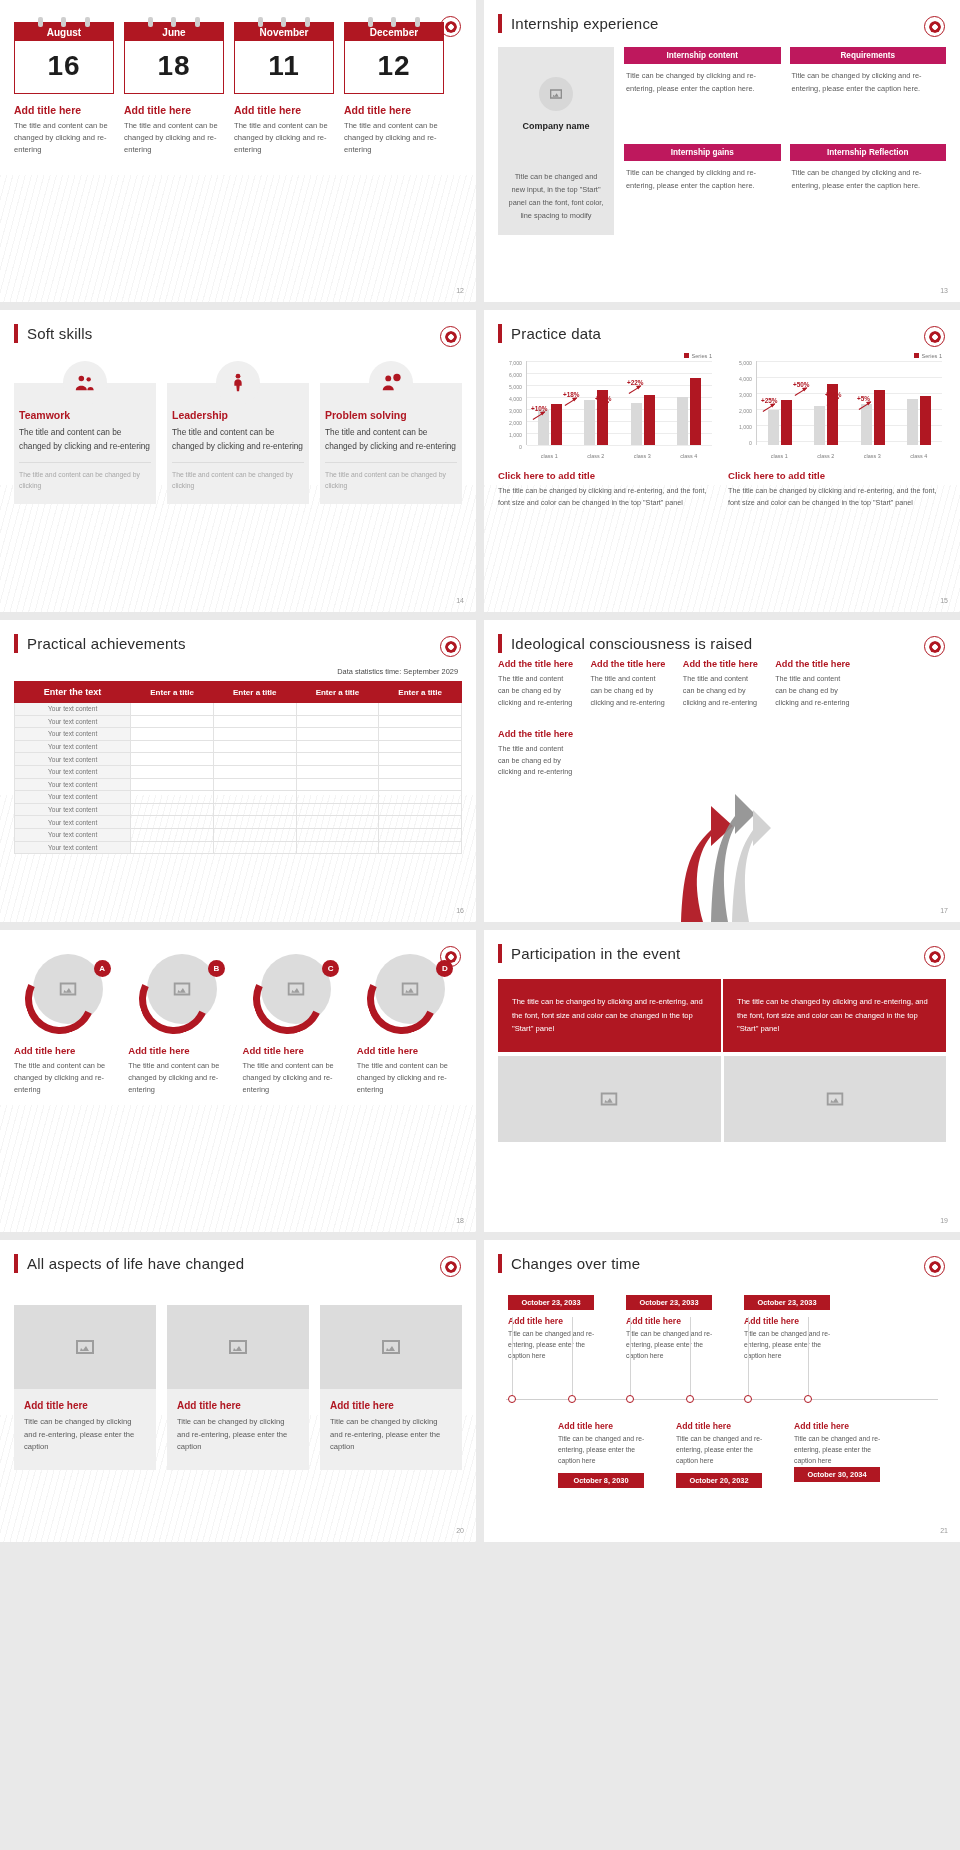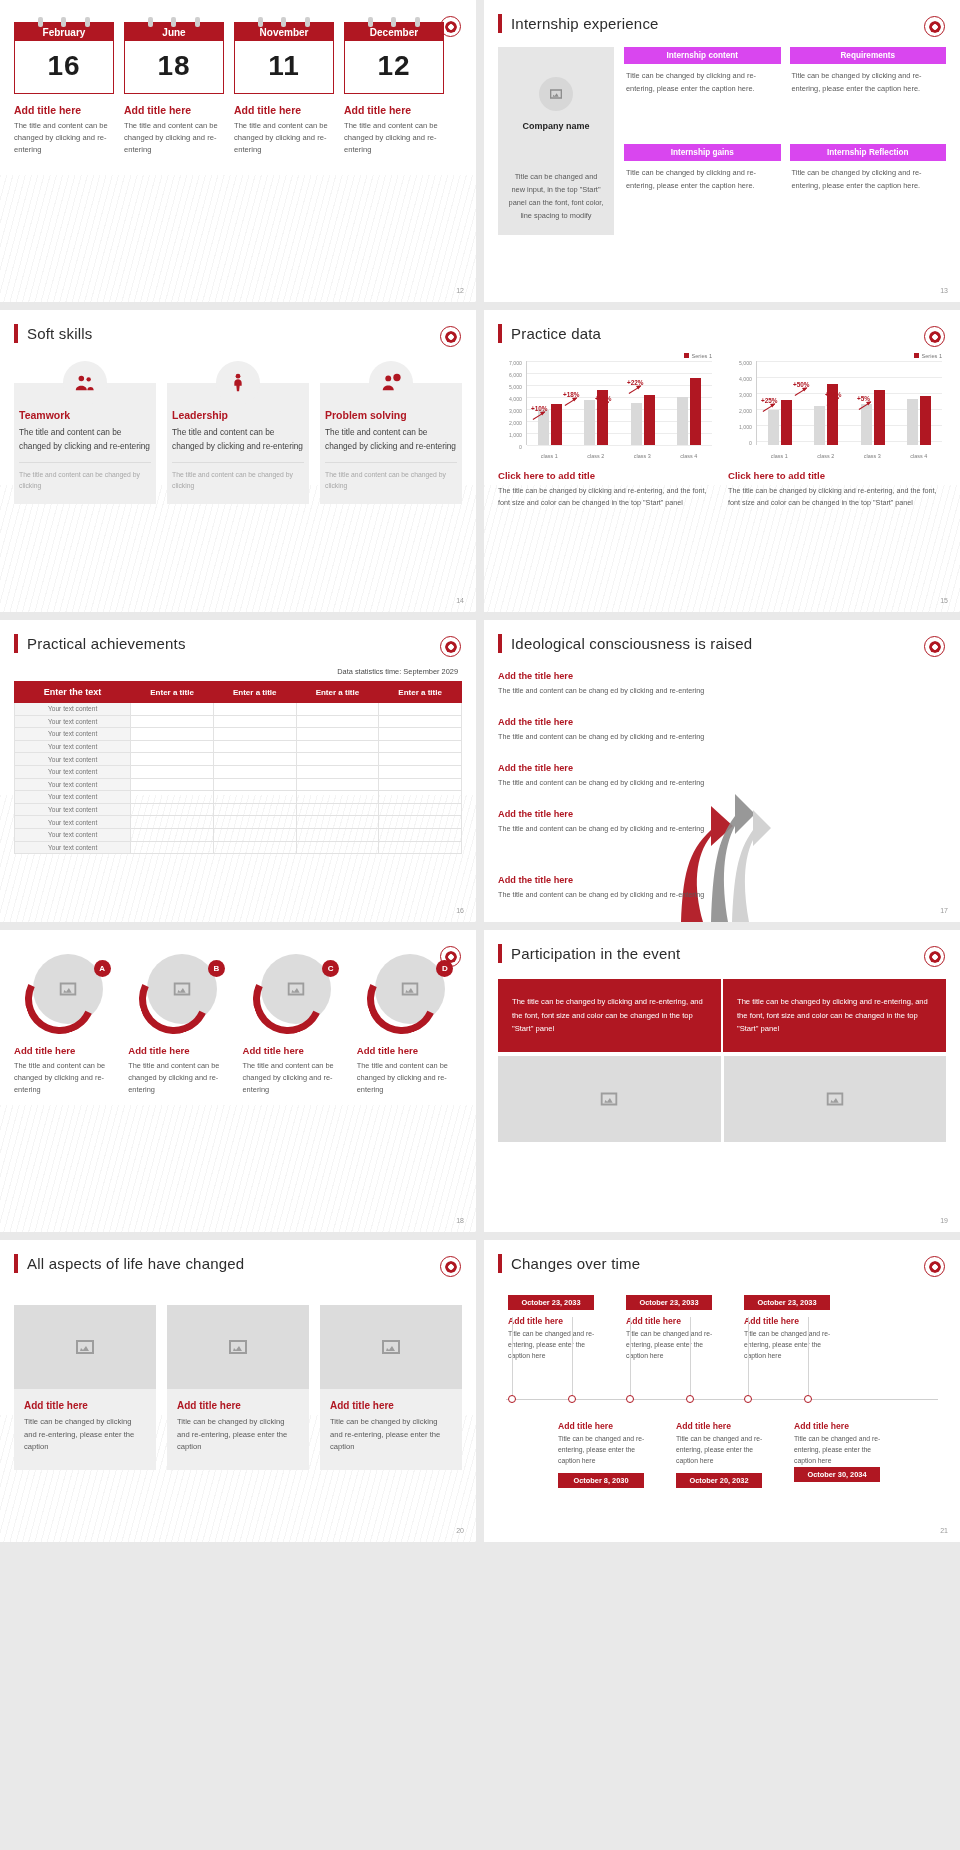--- a/index.html
+++ b/index.html
@@ -98,21 +98,21 @@
   
   .s13-wrap { display: flex; gap: 10px; margin-top: 14px; }
   .s13-left {
     width: 116px; background: #e6e6e6; padding: 30px 10px 12px;
     text-align: center; position: relative;
   }
   .s13-left .cname { font-size: 9px; font-weight: bold; color: #1f1f1f; margin: 10px 0 6px; }
   .s13-left .ctxt { font-size: 7.4px; color: #5a5a5a; line-height: 1.75; margin-top: 40px; }
   .s13-right { flex: 1; display: grid; grid-template-columns: 1fr 1fr; gap: 7px 9px; }
   .s13-card .cap {
-    background: #d946ef; color: #fff; text-align: center;
+    background: #be185d; color: #fff; text-align: center;
     font-size: 8.2px; font-weight: bold; padding: 4px 0;
   }
   .s13-card .txt { font-size: 7.4px; color: #5a5a5a; line-height: 1.7; padding: 6px 4px 0 2px; }
   .ph {
     width: 34px; height: 34px; border-radius: 50%;
     background: #d7d7d7; display: inline-flex; align-items: center; justify-content: center;
   }
   .ph svg { width: 16px; height: 16px; fill: #8d8d8d; }
 
   
@@ -165,21 +165,21 @@
     background: #b01722; color: #fff; font-size: 8px; font-weight: bold;
     padding: 5px 0; border: .6px solid #b01722;
   }
   table.ach th.first { font-size: 9px; }
   table.ach td {
     border: .6px solid #e2e2e2; height: 12.6px; font-size: 6.6px; color: #777; text-align: center;
   }
   table.ach td.first { background: #f4f4f4; width: 26%; }
 
   
-  .ic-grid { display: grid; grid-template-columns: repeat(1, 1fr); gap: 20px 14px; margin-top: 18px; position: relative; z-index: 3; }
+  .ic-grid { display: grid; grid-template-columns: repeat(5, 1fr); gap: 20px 14px; margin-top: 6px; position: relative; z-index: 3; }
   .ic-t { color: #b01722; font-weight: bold; font-size: 9.2px; margin-bottom: 4px; }
   .ic-b { color: #5a5a5a; font-size: 7.2px; line-height: 1.65; }
   .arrows-art { position: absolute; left: 50%; transform: translateX(-50%); bottom: 0; width: 210px; height: 140px; z-index: 1; }
 
   
   .cir-row { display: flex; gap: 9px; margin-top: 24px; }
   .cir-col { flex: 1; }
   .cir-wrap { position: relative; width: 92px; height: 82px; margin: 0 auto; }
   .cir-bg { position: absolute; left: 12px; top: 0; width: 70px; height: 70px; border-radius: 50%; background: #dcdcdc; display:flex;align-items:center;justify-content:center;}
   .cir-bg svg { width: 22px; height: 22px; fill: #9d9d9d; }
@@ -233,21 +233,21 @@
     <div class="logo"></div>
     <div class="body">
       <div class="cal-row">
         <div class="cal-col">
           <div class="cal">
             <div class="rings">
                 <i></i>
                 <i></i>
                 <i></i>
               </div>
-            <div class="m">February</div>
+            <div class="m">August</div>
             <div class="d">16</div>
           </div>
           <div class="cal-t">Add title here</div>
           <div class="cal-b">The title and content can be changed by clicking and re-entering</div>
         </div>
         <div class="cal-col">
           <div class="cal">
             <div class="rings">
                 <i></i>
                 <i></i>

